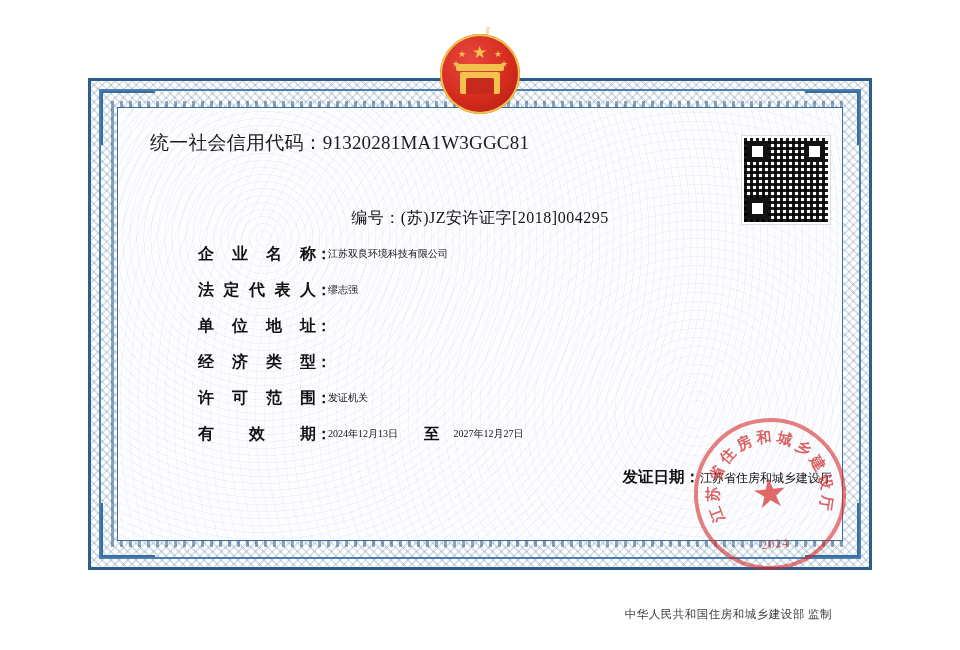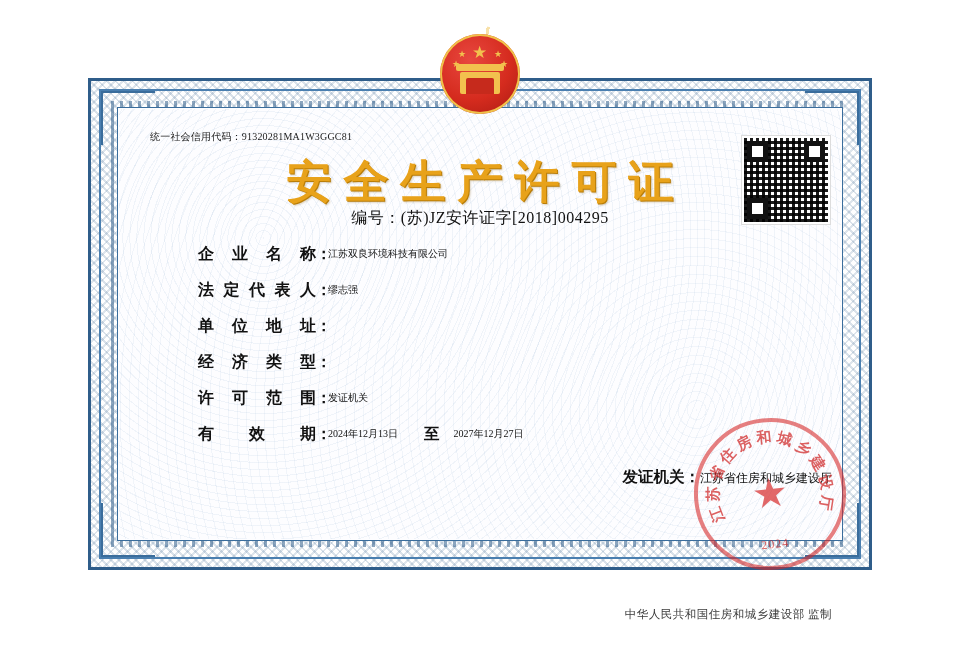--- a/index.html
+++ b/index.html
@@ -147,21 +147,21 @@
   .emblem .s1 { left: 26px; top: 24px; }
   .emblem .s2 { left: 20px; top: 34px; }
   .emblem .s3 { left: 62px; top: 24px; }
   .emblem .s4 { left: 68px; top: 34px; }
 
   
   .credit-code {
     position: absolute;
     left: 150px;
     top: 130px;
-    font-size: 10px;
+    font-size: 19px;
     color: #1b1b1b;
     letter-spacing: 0.2px;
     white-space: nowrap;
   }
   .credit-code .label { font-family: "Liberation Serif", serif; }
   .credit-code .value { font-family: "Liberation Serif", serif; }
 
   .main-title {
     position: absolute;
     left: 0; top: 152px;
@@ -360,21 +360,20 @@
   </div>
 
   <div class="credit-code"><span class="label">统一社会信用代码：</span><span class="value">91320281MA1W3GGC81</span></div>
 
   <div class="qr">
     <div class="finder f-tl"></div>
     <div class="finder f-tr"></div>
     <div class="finder f-bl"></div>
   </div>
 
-  <div class="main-title">安全生产许可证</div>
 
   <div class="doc-number">编号：(苏)JZ安许证字[2018]004295</div>
 
   <div class="fields">
 
     <div class="field-row">
       <div class="field-label">
         <span>企</span>
         <span>业</span>
         <span>名</span>
@@ -435,21 +434,21 @@
       </div>
       <div class="field-colon">：</div>
       <div class="field-value">2024年12月13日</div>
       <div class="to">至</div>
       <div class="field-value">2027年12月27日</div>
     </div>
 
   </div>
 
   <div class="issue-block">
-    <div class="row"><span class="k">发证机关：</span><span class="v">江苏省住房和城乡建设厅</span></div>
+    <div class="row"><span class="k">发证日期：</span><span class="v">江苏省住房和城乡建设厅</span></div>
   </div>
 
   <div class="seal">
     <div class="seal-text" id="seal-ring">
         <span class="ch" style="transform: rotate(-105deg);">江</span>
         <span class="ch" style="transform: rotate(-84deg);">苏</span>
         <span class="ch" style="transform: rotate(-63deg);">省</span>
         <span class="ch" style="transform: rotate(-42deg);">住</span>
         <span class="ch" style="transform: rotate(-21deg);">房</span>
         <span class="ch" style="transform: rotate(0deg);">和</span>

